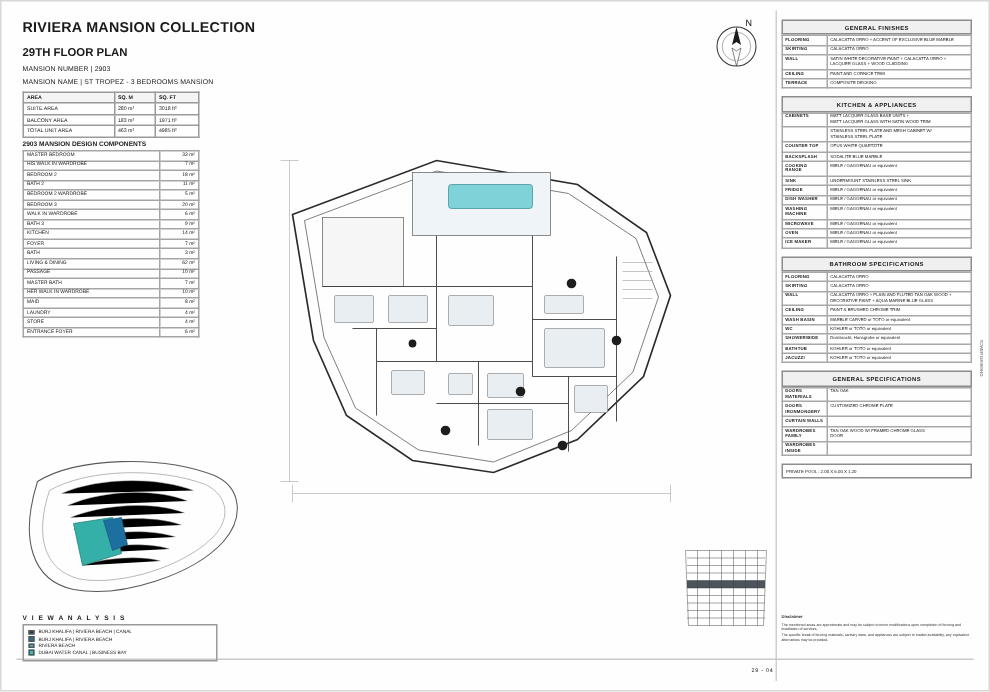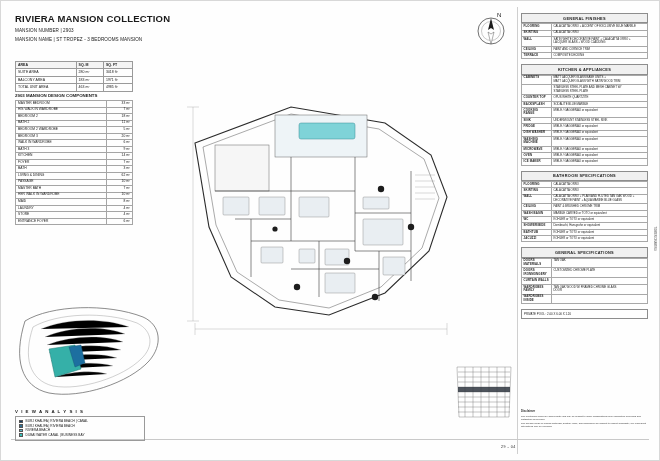--- a/index.html
+++ b/index.html
@@ -78,20 +78,21 @@
 </head>
 <body>
 
 <div id="sheet">
 
   <div class="vline"></div>
   <div class="footer-rule"></div>
 
   <div class="title-block">
     <div class="proj-title">RIVIERA MANSION COLLECTION</div>
+    <div class="floor-title">29TH FLOOR PLAN</div>
     <div class="meta-line">
       <span>MANSION NUMBER</span>
       <span>| 2903</span>
     </div>
     <div class="meta-line">
       <span>MANSION NAME</span>
       <span>| ST TROPEZ - 3 BEDROOMS MANSION</span>
     </div>
   </div>
 

